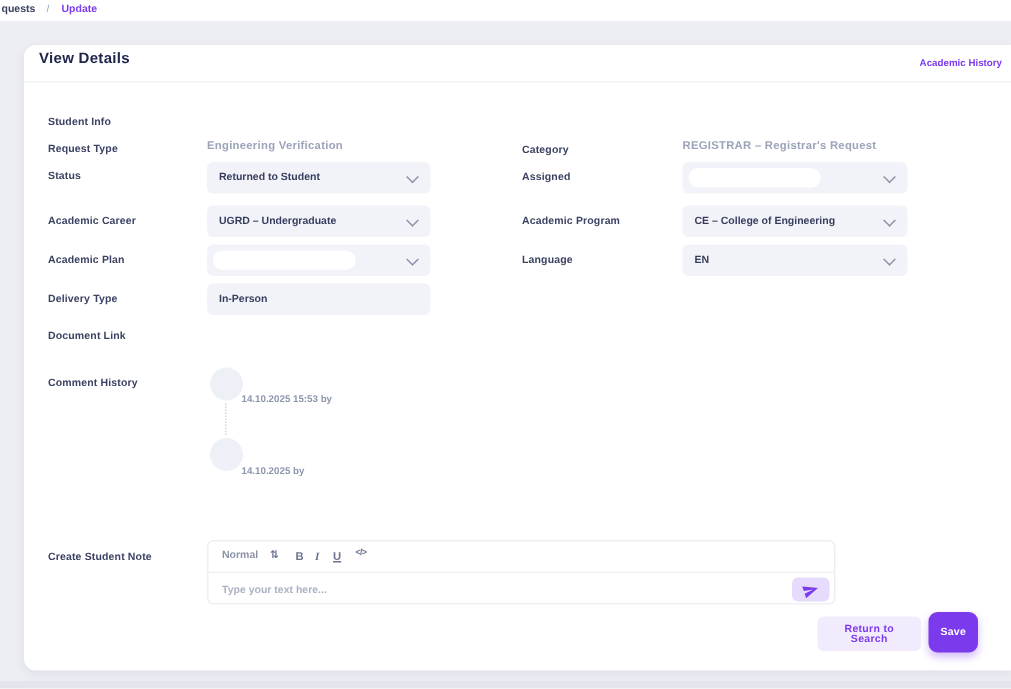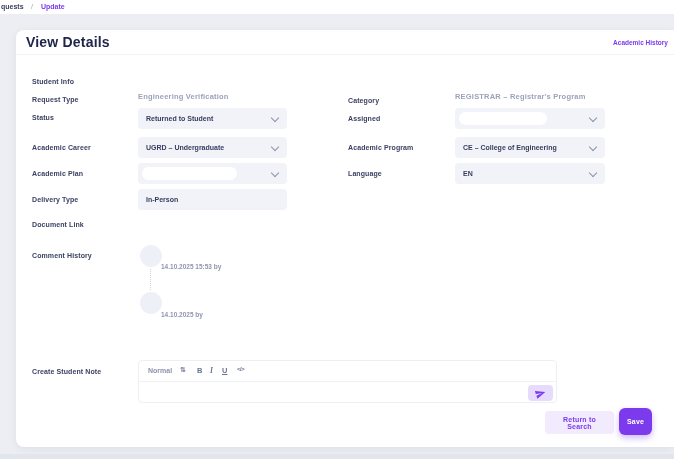--- a/index.html
+++ b/index.html
@@ -3,21 +3,21 @@
 <meta charset="utf-8">
 <style>
   html,body{margin:0;padding:0;}
   body{width:674px;height:459px;overflow:hidden;font-family:"Liberation Sans","DejaVu Sans",sans-serif;background:#eceef3;}
   .page{position:relative;width:674px;height:459px;overflow:hidden;}
   .topbar{position:absolute;left:0;top:0;width:674px;height:14px;background:#ffffff;}
   .crumb-trail{position:absolute;left:1px;top:3px;font-size:7px;font-weight:700;color:#3a4160;}
   .crumb-sep{position:absolute;left:31px;top:3px;font-size:7px;color:#9aa1b4;}
   .crumb-cur{position:absolute;left:41px;top:3px;font-size:7px;font-weight:700;color:#7c3aed;text-decoration:none;}
   .card{position:absolute;left:16px;top:30px;width:658px;height:417px;background:#ffffff;border-radius:8px 0 0 8px;box-shadow:0 2px 8px rgba(35,45,90,0.07);}
-  .title{position:absolute;left:10px;top:4px;font-size:14px;font-weight:800;color:#20264a;letter-spacing:0.2px;}
+  .title{position:absolute;left:10px;top:4px;font-size:10px;font-weight:800;color:#20264a;letter-spacing:0.2px;}
   .ah-link{position:absolute;right:6px;top:9px;font-size:6.5px;font-weight:700;color:#7c3aed;text-decoration:none;}
   .hdr-divider{position:absolute;left:0;top:24px;width:658px;height:1px;background:#f1f2f6;}
   .lbl{position:absolute;left:16px;font-size:7px;font-weight:700;color:#3b4263;letter-spacing:0.1px;}
   .lbl.r{left:332px;}
   .grayval{position:absolute;font-size:7.5px;font-weight:700;color:#9ba3b8;letter-spacing:0.2px;}
   .field{position:absolute;height:21px;width:149px;background:#f2f3f8;border-radius:4px;box-sizing:border-box;}
   .fval{position:absolute;left:8px;top:0;line-height:21px;font-size:7px;font-weight:600;color:#363d5e;white-space:nowrap;}
   .chev{position:absolute;right:9px;top:7px;width:5px;height:5px;border-right:1.3px solid #8b93a9;border-bottom:1.3px solid #8b93a9;transform:rotate(45deg);}
   .redact{position:absolute;left:4px;top:4px;height:13px;background:#ffffff;border-radius:7px;}
   .avatar{position:absolute;width:22px;height:22px;border-radius:50%;background:#edf1f7;}
@@ -84,21 +84,21 @@
 
     <div class="field" style="left:122px;top:159px">
       <span class="fval">In-Person</span>
     </div>
 
     <div class="lbl r" style="top:67px">Category</div>
     <div class="lbl r" style="top:85px">Assigned</div>
     <div class="lbl r" style="top:114px">Academic Program</div>
     <div class="lbl r" style="top:140px">Language</div>
 
-    <div class="grayval" style="left:439px;top:62px">REGISTRAR – Registrar's Program</div>
+    <div class="grayval" style="left:439px;top:62px">REGISTRAR – Registrar's Request</div>
 
     <div class="field" style="left:439px;top:78px;width:150px">
       <span class="redact" style="width:88px"></span>
       <span class="chev"></span>
     </div>
 
     <div class="field" style="left:439px;top:107px;width:150px">
       <span class="fval">CE – College of Engineering</span>
       <span class="chev"></span>
     </div>
@@ -116,20 +116,21 @@
 
     <div class="editor">
       <div class="ed-toolbar">
         <span class="ed-fmt">Normal</span>
         <span class="ed-btn size">⇅</span>
         <span class="ed-btn bold">B</span>
         <span class="ed-btn italic">I</span>
         <span class="ed-btn underline">U</span>
         <span class="ed-btn code">&lt;/&gt;</span>
       </div>
+      <input class="ed-input" placeholder="Type your text here..." style="">
       <button class="send-btn">
         <svg width="11" height="11" viewBox="0 0 24 24" style="transform:rotate(-18deg)">
           <path d="M2 21l21-9L2 3v7l14 2L2 14z" fill="#7c3aed"></path>
         </svg>
       </button>
     </div>
 
     <button class="btn-ghost">Return to Search</button>
     <button class="btn-primary">Save</button>
   </div>

